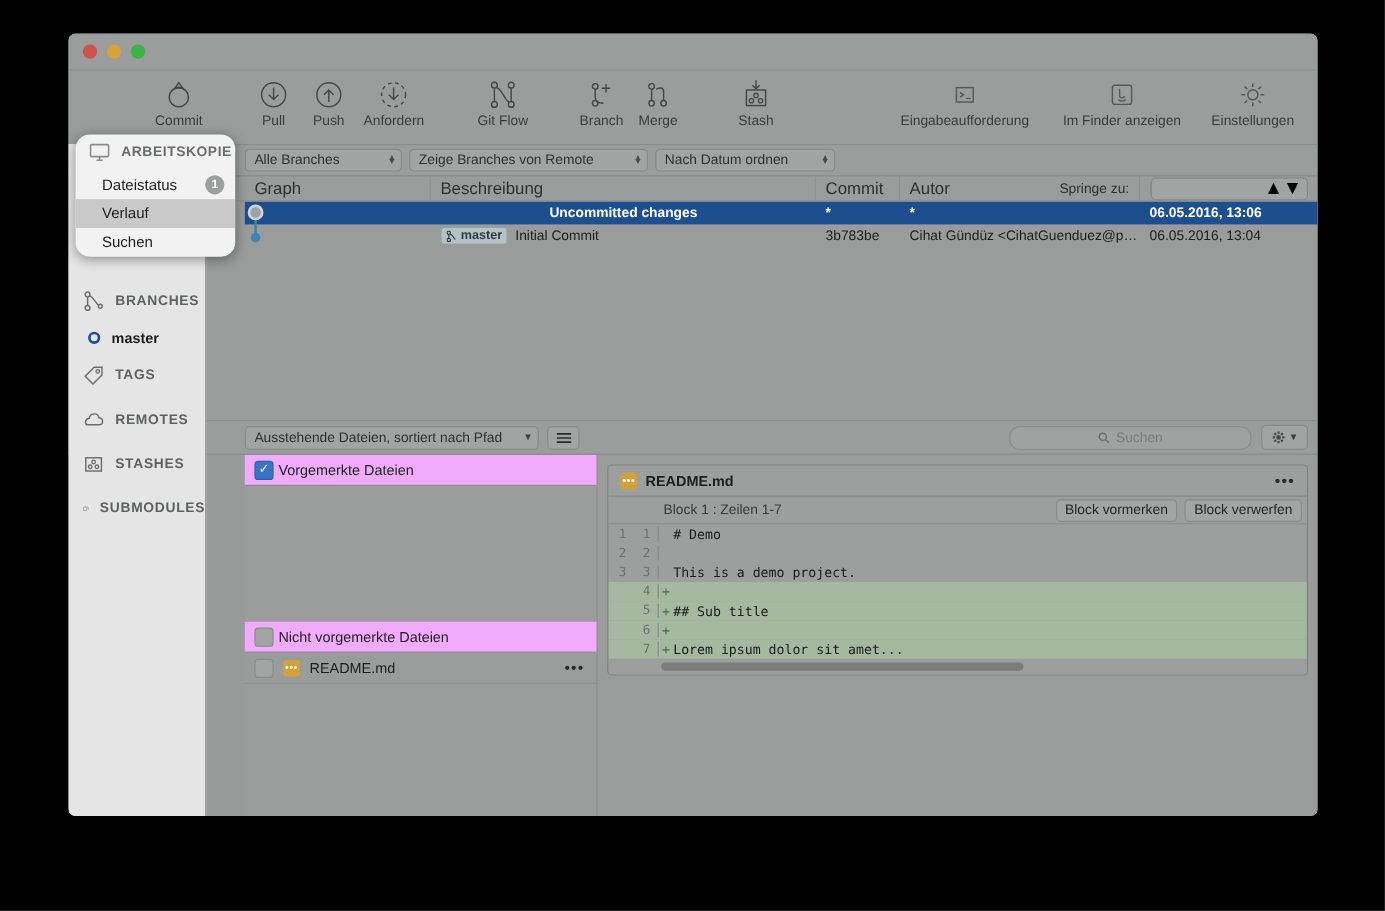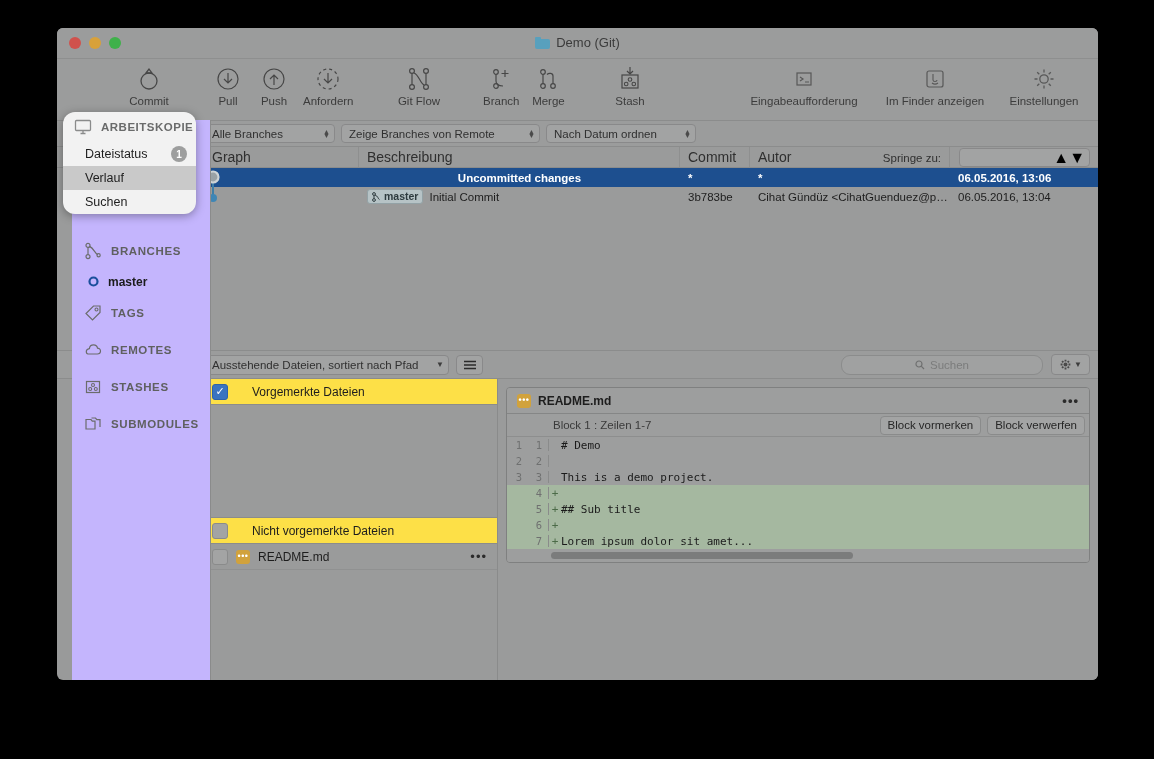--- a/index.html
+++ b/index.html
@@ -94,22 +94,22 @@
   .searchfield{
     width:200px;height:18px;background:#a0a1a1;border:1px solid #8b8c8c;border-radius:9px;
     display:flex;align-items:center;justify-content:center;gap:5px;font-size:11.5px;color:#7b7c7c;
   }
   .gearbtn{width:37px;height:19px;background:#a2a3a3;border:1px solid #89898a;border-radius:4px;display:flex;align-items:center;justify-content:center;gap:2px;}
 
   
   .bottom{display:flex;height:calc(652px - 30px - 62px - 26px - 21px - 182px - 28px);}
   .filespane{width:440px;background:#9a9b9b;border-right:1px solid #8a8b8b;display:flex;flex-direction:column;}
   .sechead{
-    height:25px;display:flex;align-items:center;gap:24px;padding-left:8px;
-    background:#fde047;border-bottom:1px solid #8b8c8c;font-size:12px;color:#1d1d1d;text-align:right;
+    height:25px;display:flex;align-items:center;gap:4px;padding-left:8px;
+    background:#f0abfc;border-bottom:1px solid #8b8c8c;font-size:12px;color:#1d1d1d;text-align:right;
   }
   .cb{width:14px;height:14px;border-radius:3px;border:1px solid #8a8b8b;background:#a3a4a4;display:flex;align-items:center;justify-content:center;}
   .cb.on{background:#3a74c0;border-color:#2f63a8;}
   .cb.on:after{content:"✓";color:#fff;font-size:11px;line-height:11px;}
   .filelist{flex:1;background:#9a9b9b;}
   .filerow{height:25px;display:flex;align-items:center;gap:8px;padding:0 10px 0 8px;font-size:12px;color:#1d1d1d;border-bottom:1px solid #909191;}
   .mdico{width:14px;height:14px;border-radius:3px;background:#d1a23c;display:flex;align-items:center;justify-content:center;color:#fff;font-size:9px;line-height:9px;letter-spacing:.5px;}
   .dots{margin-left:auto;letter-spacing:1px;color:#2b2b2b;font-size:13px;line-height:8px;}
 
   .diffpane{flex:1;background:#9a9b9b;padding:8px;box-sizing:border-box;}
@@ -126,21 +126,21 @@
   .cline.add{background:#a5b8a0;}
   .gut{width:20px;text-align:right;padding-right:5px;color:#6f7070;font-size:10.5px;box-sizing:border-box;}
   .gut2{width:22px;text-align:right;padding-right:6px;color:#6f7070;font-size:10.5px;box-sizing:border-box;border-right:1px solid #8a8b8b;}
   .sign{width:12px;text-align:center;color:#4c6b48;}
   .ctext{color:#1b1b1b;white-space:pre;}
   .hscroll{height:13px;display:flex;align-items:center;padding-left:44px;background:#9d9e9e;}
   .hscroll .bar{height:7px;width:302px;border-radius:4px;background:#7b7c7c;}
 
   
   .sidebar{
-    position:absolute;left:15px;top:92px;width:139px;height:560px;background:#c4b5fd;
+    position:absolute;left:0;top:92px;width:115px;height:560px;background:#e5e5e5;
     border-right:1px solid #8a8b8b;box-sizing:border-box;padding-top:112px;
   }
   .sb-sec{display:flex;align-items:center;gap:9px;height:37px;padding-left:12px;font-size:11.5px;font-weight:bold;letter-spacing:.6px;color:#5f6060;}
   .sb-branch{display:flex;align-items:center;gap:9px;height:25px;padding-left:16px;font-size:12px;font-weight:bold;color:#1b1b1b;}
 
   
   .popover{
     position:absolute;left:6px;top:84px;width:133px;background:#f2f2f2;
     border-radius:12px;box-shadow:0 2px 10px rgba(0,0,0,.35);overflow:hidden;z-index:30;
   }
@@ -155,24 +155,20 @@
 </head>
 <body>
 
 <div class="window">
 
   <div class="titlebar">
     <div class="traffic">
       <div class="dot red"></div>
       <div class="dot yellow"></div>
       <div class="dot green"></div>
-    </div>
-    <div class="title">
-      <span class="folder-ico"></span>
-      <span>Demo (Git)</span>
     </div>
   </div>
 
   <div class="toolbar">
     <div class="tb-group" style="left:62px;">
       <div class="tb-item" style="min-width:48px;">
         <span class="gl">
           <svg width="22" height="24" viewBox="0 0 22 24">
               <circle cx="11" cy="14" r="8" fill="none" stroke="#474747" stroke-width="1.3"></circle>
               <path d="M8 6 L11 2 L14 6 Z" fill="none" stroke="#474747" stroke-width="1.3"></path>

